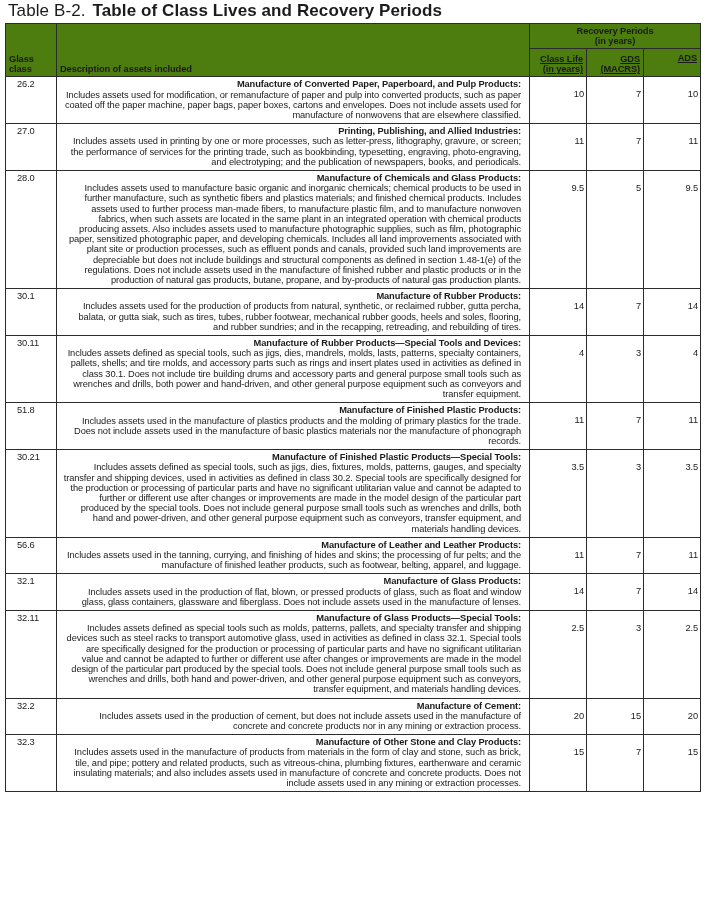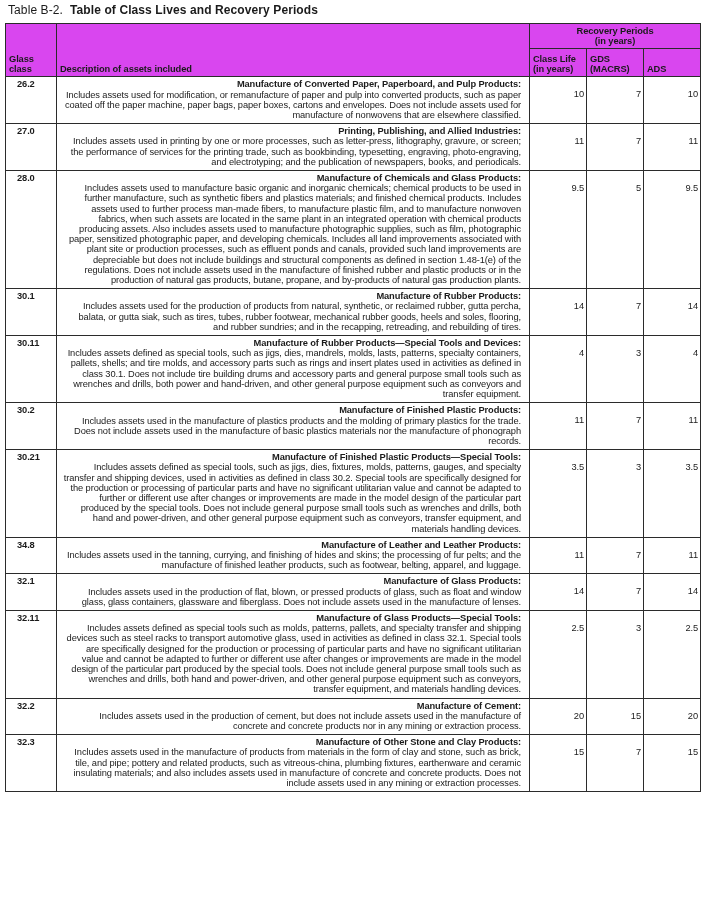--- a/index.html
+++ b/index.html
@@ -11,21 +11,21 @@
     overflow: hidden;
     font-family: "Liberation Sans", sans-serif;
     color: #1b1b1b;
   }
   .page {
     padding: 2px 4px 0 5px;
     box-sizing: border-box;
     width: 705px;
   }
   .doc-title {
-    font-size: 12px;
+    font-size: 17px;
     line-height: 15px;
     margin: 1px 0 5px 3px;
     letter-spacing: 0.1px;
     white-space: nowrap;
   }
   .doc-title .t-prefix { font-weight: normal; margin-right: 7px; }
   .doc-title .t-main  { font-weight: bold; }
 
   table.class-table {
     border-collapse: collapse;
@@ -41,21 +41,21 @@
   }
   col.c-asset { width: 51px; }
   col.c-desc  { width: 473px; }
   col.c-life  { width: 57px; }
   col.c-gds   { width: 57px; }
   col.c-ads   { width: 57px; }
 
   
   .class-table thead th {
     font-weight: bold;
-    background: #d946ef;
+    background: #4d7c0f;
     padding: 2px 3px;
   }
   th.th-corner {
     text-align: left;
     vertical-align: bottom;
     padding-left: 11px;
     padding-bottom: 3px;
   }
   th.th-desc {
     text-align: left;
@@ -63,31 +63,32 @@
     padding-left: 6px;
     padding-bottom: 3px;
   }
   th.group-head {
     text-align: center;
     vertical-align: middle;
     height: 24px;
     padding: 2px 0;
   }
   th.sub-head {
-    text-align: left;
+    text-align: right;
     vertical-align: bottom;
     height: 28px;
     padding: 2px 1px 2px 1px;
-  }
-  th.sub-head.ads-head { padding-bottom: 2px; }
+    text-decoration: underline;
+  }
+  th.sub-head.ads-head { padding-bottom: 13px; }
 
   
   td.cell-asset {
     vertical-align: top;
-    font-weight: bold;
+    font-weight: normal;
     padding: 2px 2px 15px 11px;
   }
   td.cell-desc {
     vertical-align: top;
     padding: 2px 8px 3px 6px;
     text-align: right;
   }
   .desc-title { font-weight: bold; display: block; }
   .desc-body  { display: block; }
   td.cell-num {
@@ -184,21 +185,21 @@
     <td class="cell-desc">
       <span class="desc-title">Manufacture of Rubber Products—Special Tools and Devices:</span>
       <span class="desc-body">Includes assets defined as special tools, such as jigs, dies, mandrels, molds, lasts, patterns, specialty containers, pallets, shells; and tire molds, and accessory parts such as rings and insert plates used in activities as defined in class 30.1. Does not include tire building drums and accessory parts and general purpose small tools such as wrenches and drills, both power and hand-driven, and other general purpose equipment such as conveyors and transfer equipment.</span>
     </td>
     <td class="cell-num">4</td>
     <td class="cell-num">3</td>
     <td class="cell-num">4</td>
   </tr>
 
   <tr>
-    <td class="cell-asset">30.2</td>
+    <td class="cell-asset">51.8</td>
     <td class="cell-desc">
       <span class="desc-title">Manufacture of Finished Plastic Products:</span>
       <span class="desc-body">Includes assets used in the manufacture of plastics products and the molding of primary plastics for the trade. Does not include assets used in the manufacture of basic plastics materials nor the manufacture of phonograph records.</span>
     </td>
     <td class="cell-num">11</td>
     <td class="cell-num">7</td>
     <td class="cell-num">11</td>
   </tr>
 
   <tr>
@@ -206,21 +207,21 @@
     <td class="cell-desc">
       <span class="desc-title">Manufacture of Finished Plastic Products—Special Tools:</span>
       <span class="desc-body">Includes assets defined as special tools, such as jigs, dies, fixtures, molds, patterns, gauges, and specialty transfer and shipping devices, used in activities as defined in class 30.2. Special tools are specifically designed for the production or processing of particular parts and have no significant utilitarian value and cannot be adapted to further or different use after changes or improvements are made in the model design of the particular part produced by the special tools. Does not include general purpose small tools such as wrenches and drills, both hand and power-driven, and other general purpose equipment such as conveyors, transfer equipment, and materials handling devices.</span>
     </td>
     <td class="cell-num">3.5</td>
     <td class="cell-num">3</td>
     <td class="cell-num">3.5</td>
   </tr>
 
   <tr>
-    <td class="cell-asset">34.8</td>
+    <td class="cell-asset">56.6</td>
     <td class="cell-desc">
       <span class="desc-title">Manufacture of Leather and Leather Products:</span>
       <span class="desc-body">Includes assets used in the tanning, currying, and finishing of hides and skins; the processing of fur pelts; and the manufacture of finished leather products, such as footwear, belting, apparel, and luggage.</span>
     </td>
     <td class="cell-num">11</td>
     <td class="cell-num">7</td>
     <td class="cell-num">11</td>
   </tr>
 
   <tr>

